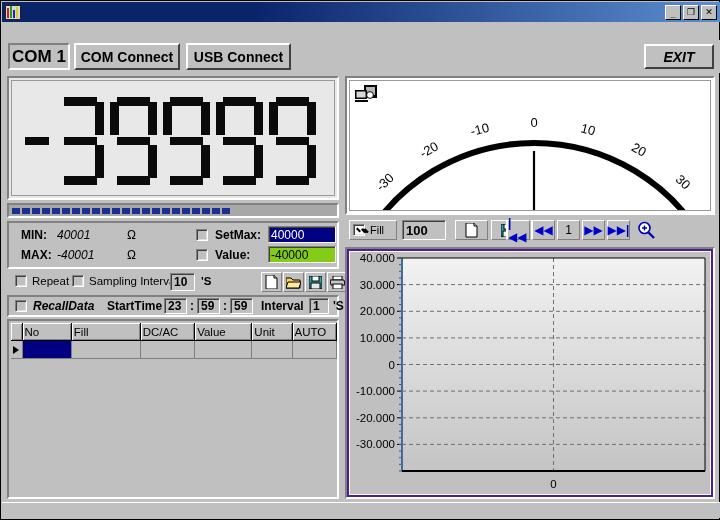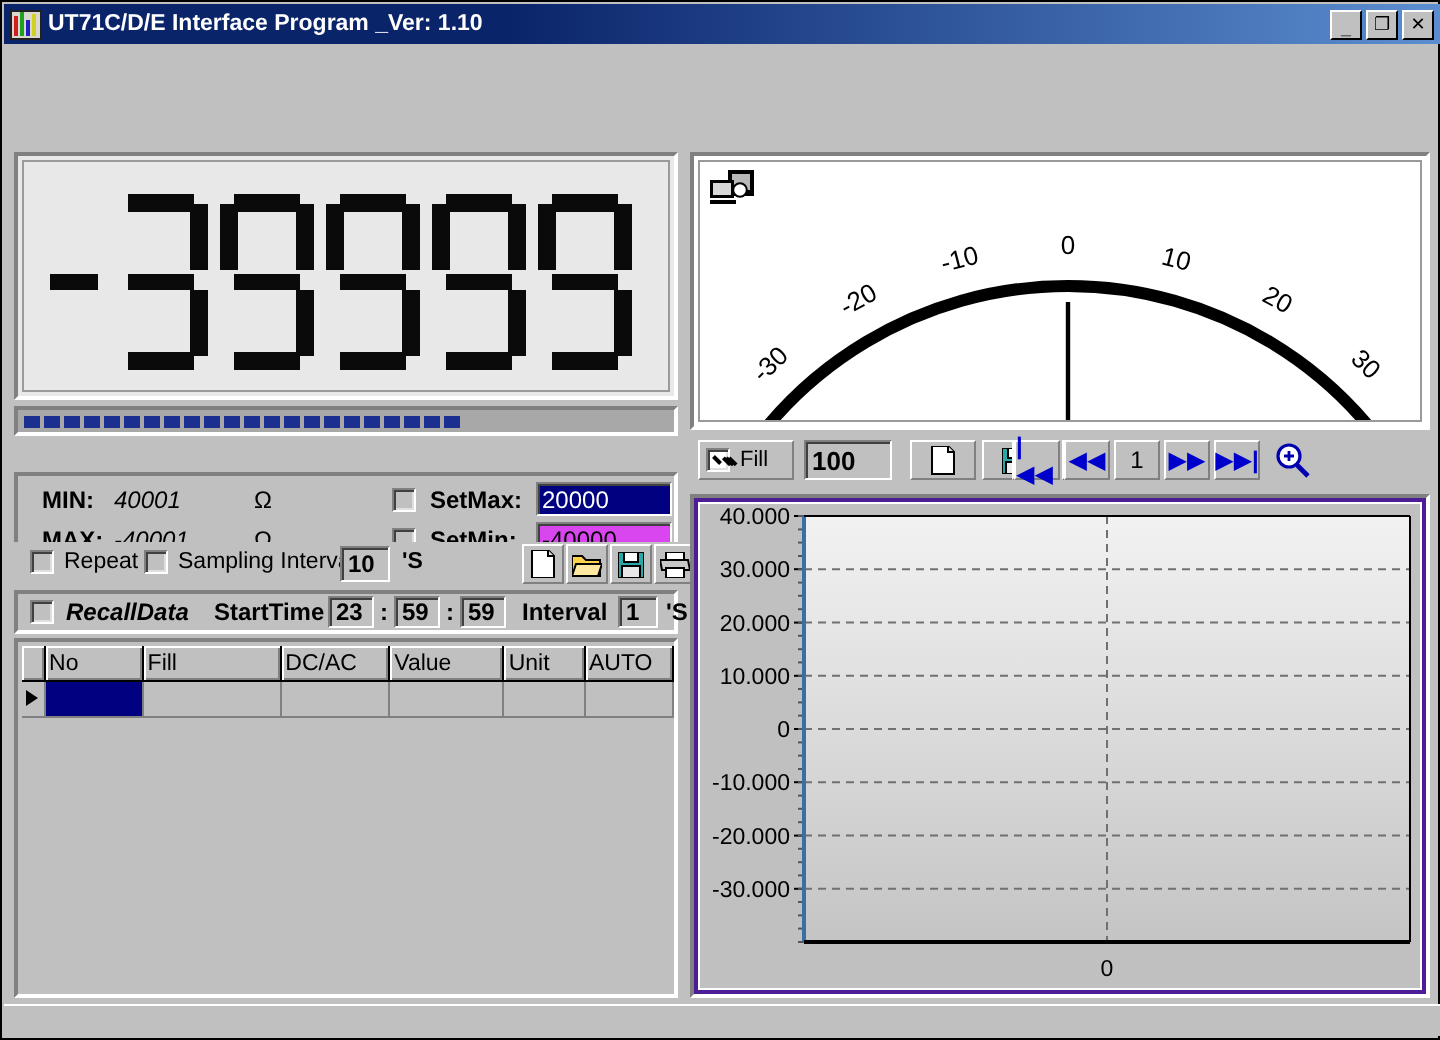--- a/index.html
+++ b/index.html
@@ -68,35 +68,35 @@
   .sF{left:0;top:5px;width:9px;height:33px;}
   .sG{left:7px;top:40px;width:33px;height:8px;}
   .seg7.minus{width:28px;}
   .seg7.minus i.sG{left:2px;width:24px;}
 
   #progbar{left:6px;top:202px;width:332px;height:15px;background:#a8a8a8;}
   #progbar .track{position:absolute;left:2px;top:2px;right:2px;bottom:2px;
      background:#a8a8a8;overflow:hidden;}
   #progbar .seg{position:absolute;top:1px;width:8px;height:9px;background:#1a2f8f;}
 
-  #minmax{left:6px;top:220px;width:332px;height:48px;margin-top:15px;}
+  #minmax{left:6px;top:220px;width:332px;height:48px;}
   .mm-label{position:absolute;font-weight:bold;font-size:12px;color:#000;}
   .mm-val{position:absolute;font-style:italic;font-size:12px;color:#000;
      text-align:left;width:58px;}
   .mm-unit{position:absolute;font-size:12px;color:#000;}
   .cbx{position:absolute;width:12px;height:12px;background:#c0c0c0;
      border-top:1px solid #808080;border-left:1px solid #808080;
      border-right:1px solid #fff;border-bottom:1px solid #fff;
      box-shadow:inset 1px 1px 0 #404040, inset -1px -1px 0 #dfdfdf;
      box-sizing:border-box;}
   .cbx.on::after{content:"";position:absolute;left:2px;top:4px;width:5px;height:2px;
      background:#000;transform:rotate(45deg);box-shadow:4px -3px 0 0 #000,
      5px -4px 0 0 #000,6px -5px 0 0 #000;}
   .setlbl{position:absolute;font-weight:bold;font-size:12px;}
-  .tbox{position:absolute;background:#d946ef;
+  .tbox{position:absolute;background:#84cc16;
      border-top:1px solid #808080;border-left:1px solid #808080;
      border-right:1px solid #fff;border-bottom:1px solid #fff;
      box-shadow:inset 1px 1px 0 #404040;
      box-sizing:border-box;font-size:12px;padding:1px 2px;color:#000;
      display:flex;align-items:center;}
   .tbox.sel{background:#000080;color:#fff;}
 
   #repeatrow{left:6px;top:270px;width:332px;height:24px;}
   #recallrow{left:6px;top:294px;width:332px;height:22px;}
   .minibox{position:absolute;background:#c0c0c0;
@@ -150,35 +150,40 @@
 
 <div class="app">
 
   <div class="titlebar">
     <div class="tb-icon">
       <i style="left:1px;height:10px;background:#d02020;"></i>
       <i style="left:4px;height:12px;background:#20a020;"></i>
       <i style="left:7px;height:8px;background:#2020c0;"></i>
       <i style="left:10px;height:11px;background:#d0d020;"></i>
     </div>
-    <div class="tb-title">UT71C/D/E Interface Program _Ver: 1.10</div>
     <div class="tb-btns">
       <div class="tb-btn mn">
           <span>_</span>
         </div>
       <div class="tb-btn">
           <span>❐</span>
         </div>
       <div class="tb-btn">
           <span>✕</span>
         </div>
     </div>
   </div>
 
 
+  <div class="toolbar">
+    <div class="btn inset" id="com1">COM 1</div>
+    <div class="btn" id="comconnect">COM Connect</div>
+    <div class="btn" id="usbconnect">USB Connect</div>
+    <div class="btn" id="exitbtn">EXIT</div>
+  </div>
 
   <div class="panel sunken" id="lcdpanel">
     <div class="inner">
       <div class="lcd-digits" id="lcd-digits">
           <div class="seg7 minus">
             <i class="sG on"></i>
           </div>
           <div class="seg7">
             <i class="sA on"></i>
             <i class="sB on"></i>
@@ -252,24 +257,24 @@
   <div class="panel sunken" id="minmax">
     <div class="mm-label" style="left:12px;top:5px;">MIN:</div>
     <div class="mm-val" style="left:48px;top:5px;">40001</div>
     <div class="mm-unit" style="left:118px;top:5px;">Ω</div>
     <div class="mm-label" style="left:12px;top:25px;">MAX:</div>
     <div class="mm-val" style="left:48px;top:25px;">-40001</div>
     <div class="mm-unit" style="left:118px;top:25px;">Ω</div>
 
     <div class="cbx" style="left:187px;top:6px;"></div>
     <div class="setlbl" style="left:206px;top:5px;">SetMax:</div>
-    <div class="tbox sel" style="left:259px;top:3px;width:68px;height:17px;">20000</div>
+    <div class="tbox sel" style="left:259px;top:3px;width:68px;height:17px;">40000</div>
 
     <div class="cbx" style="left:187px;top:26px;"></div>
-    <div class="setlbl" style="left:206px;top:25px;">SetMin:</div>
+    <div class="setlbl" style="left:206px;top:25px;">Value:</div>
     <div class="tbox" style="left:259px;top:23px;width:68px;height:17px;">-40000</div>
   </div>
 
   <div class="panel" id="repeatrow">
     <div class="cbx" style="left:8px;top:4px;"></div>
     <div class="rlbl" style="left:25px;top:4px;">Repeat</div>
     <div class="cbx" style="left:65px;top:4px;"></div>
     <div class="rlbl" style="left:82px;top:4px;">Sampling Interval</div>
     <div class="minibox" style="left:163px;top:2px;width:25px;height:18px;">10</div>
     <div class="rlbl" style="left:194px;top:4px;font-weight:bold;">'S</div>

